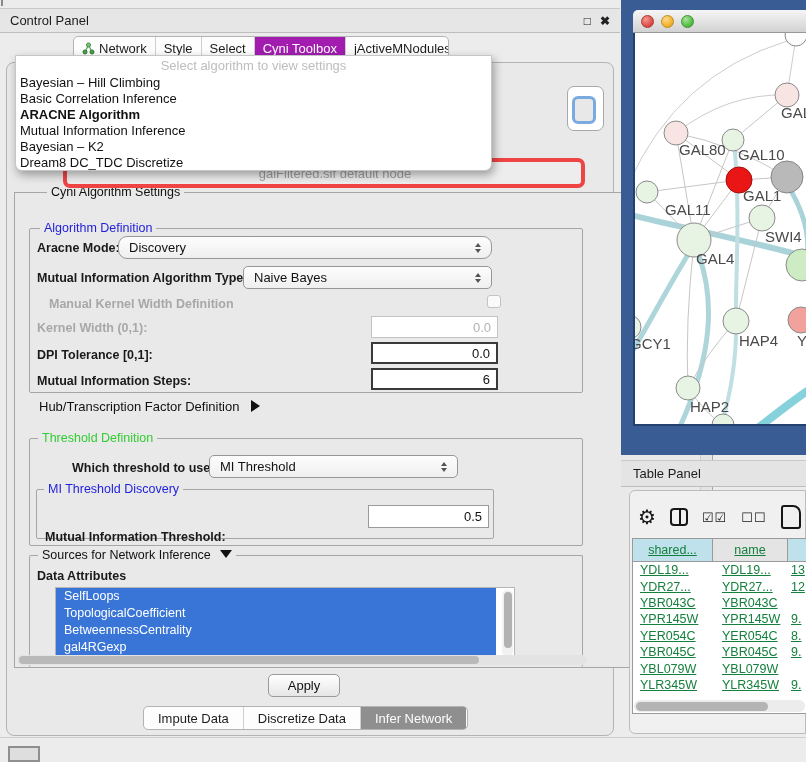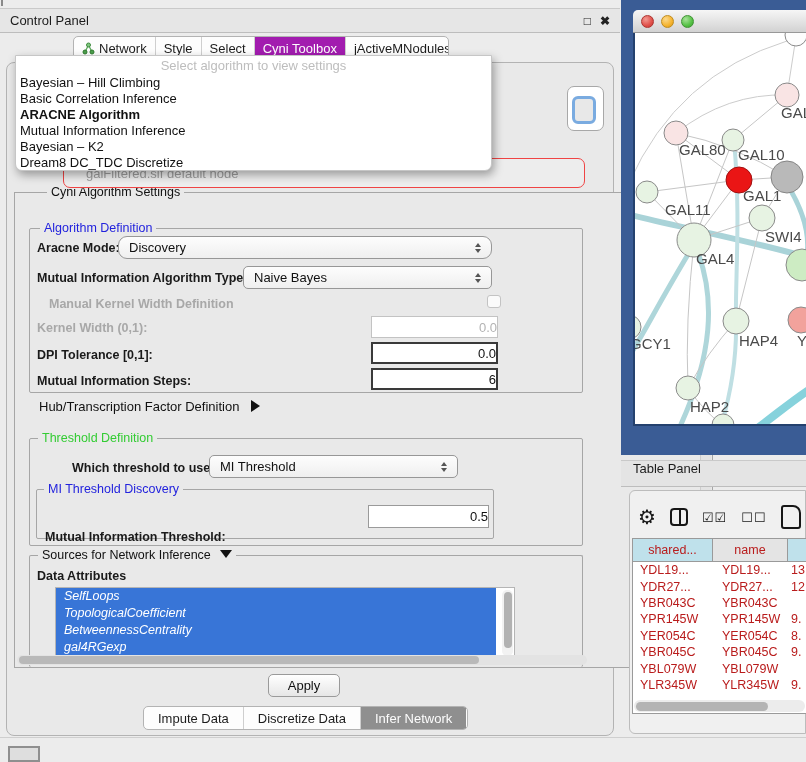--- a/index.html
+++ b/index.html
@@ -28,54 +28,54 @@
   
   .popup { left:15px; top:55px; width:477px; height:116px; background:#ffffff;
     border:1px solid #c6c6c6; border-radius:0 0 7px 7px;
     box-shadow:2px 4px 10px rgba(0,0,0,0.35); z-index:30; font-size:13px; }
   .popup .ph { height:19px; display:flex; align-items:center; justify-content:center; color:#bdbdbd; }
   .popup .item { height:16px; line-height:16px; padding-left:4px; color:#111; white-space:nowrap; }
   .popup .item.bold { font-weight:bold; }
 
   
   .bg-combo { left:63px; top:158px; width:522px; height:30px; background:#ededed;
-    border:1px solid #ef4444; border-radius:7px; z-index:5; display:flex; align-items:center;
-    padding-left:22px; color:#9d9d9d; font-size:13px; }
+    border:4px solid #ef4444; border-radius:7px; z-index:5; display:flex; align-items:center;
+    padding-left:22px; color:#9d9d9d; font-size:13px;justify-content:center; }
   .frag-combo { left:567px; top:86px; width:37px; height:45px; background:#fff;
     border:1px solid #a8a8a8; border-radius:7px; z-index:4; }
   .frag-focus { left:572px; top:96px; width:24px; height:28px; border:3px solid #7aabe0;
     border-radius:6px; background:#e8e8e8; }
 
   
   .settings { left:14px; top:192px; width:699px; height:476px; border:1px solid #a6a6a6;
     background:#e9e9e9; }
   .legend { position:absolute; top:-8px; background:#e9e9e9; padding:0 4px; font-size:12.5px; white-space:nowrap; }
   .group { position:absolute; border:1px solid #a6a6a6; border-radius:2px; }
   .lbl { position:absolute; font-size:12.5px; font-weight:bold; color:#1a1a1a; white-space:nowrap; }
   .lbl.dis { color:#a8a8a8; }
   .combo { position:absolute; background:linear-gradient(#fdfdfd,#efefef); border:1px solid #979797;
     border-radius:5px; display:flex; align-items:center; font-size:13px; color:#111; padding:0 10px; }
   .combo .sp { flex:1; }
   .stepper { display:flex; flex-direction:column; align-items:center; gap:2px; }
   .stepper i { width:0; height:0; border-left:3.5px solid transparent; border-right:3.5px solid transparent; }
   .stepper .up { border-bottom:4px solid #555; }
   .stepper .dn { border-top:4px solid #555; }
   .field { position:absolute; background:#fff; border:1px solid #9a9a9a; font-size:13px; color:#111;
-    display:flex; align-items:center; justify-content:flex-end; padding:0 0; }
+    display:flex; align-items:center; justify-content:flex-end; padding:0 6px; }
   .field.strong { border:2px solid #3a3a3a; }
   .field.dis { border:1px solid #c3c3c3; color:#b3b3b3; }
   .checkbox { position:absolute; width:14px; height:13px; border:1px solid #c3c3c3; border-radius:3px;
     background:#fafafa; }
   .tri-right { display:inline-block; width:0; height:0; border-top:6px solid transparent;
     border-bottom:6px solid transparent; border-left:9px solid #111; margin-left:8px; vertical-align:-1px; }
   .tri-down { display:inline-block; width:0; height:0; border-left:6px solid transparent;
     border-right:6px solid transparent; border-top:8px solid #111; margin-left:6px; vertical-align:1px; }
 
   .attr-list { position:absolute; left:40px; top:394px; width:460px; height:71px; background:#fff;
-    border:1px solid #b5b5b5; overflow:hidden;font-style:italic; }
+    border:1px solid #b5b5b5; overflow:hidden; }
   .attr-item { height:17px; line-height:17px; padding-left:8px; font-size:12.5px;
     background:#3875d7; color:#fff; width:440px; white-space:nowrap; }
   .attr-vsb { position:absolute; right:1px; top:2px; width:11px; height:66px; background:#f2f2f2; border-radius:5px; }
   .attr-vsb .th { position:absolute; left:1.5px; top:2px; width:8px; height:56px; background:#b2b2b2; border-radius:4px; }
 
   .vscroll { position:absolute; right:1px; top:2px; width:11px; height:470px; background:#e3e3e3; border-left:1px solid #cdcdcd; }
   .vscroll .th { position:absolute; left:1.5px; top:3px; width:8px; height:192px; background:#b2b2b2; border-radius:4px; }
   .hscroll { position:absolute; left:2px; bottom:2px; width:570px; height:10px; background:#e3e3e3; border-radius:5px; }
   .hscroll .th { position:absolute; left:2px; top:1px; width:460px; height:8px; background:#b9b9b9; border-radius:4px; }
 
@@ -97,33 +97,33 @@
     display:flex; align-items:center; padding-left:8px; gap:7px; }
   .light { width:13px; height:13px; border-radius:50%; }
   .light.red { background:radial-gradient(circle at 35% 30%, #f29a93, #e0504a 60%, #c03a34); border:1px solid #ad3430; }
   .light.yellow { background:radial-gradient(circle at 35% 30%, #fbd98b, #f5b32f 60%, #d49418); border:1px solid #c08c1c; }
   .light.green { background:radial-gradient(circle at 35% 30%, #a8e29a, #55c145 60%, #3e9c32); border:1px solid #3f9334; }
   .net-canvas { left:633px; top:33px; width:173px; height:393px; background:#ffffff;
     border-left:2px solid #24416e; border-bottom:2px solid #24416e; overflow:hidden; }
 
   
   .tp-titlebar { left:621px; top:460px; width:185px; height:27px; background:#e4e4e4;
-    border-top:1px solid #c9c9c9; border-bottom:1px solid #bdbdbd; display:flex; 
+    border-top:1px solid #c9c9c9; border-bottom:1px solid #bdbdbd; display:flex; align-items:center;
     font-size:13px; color:#1c1c1c; padding-left:12px; }
   .tp-panel { left:629px; top:490px; width:177px; height:244px; background:#f0f0f0;
     border:1px solid #bcbcbc; border-radius:6px 0 0 6px; }
   .tp-toolbar { left:638px; top:500px; width:168px; height:34px; display:flex; align-items:center; gap:14px;
     color:#161616; overflow:hidden; }
   .icon-gear { font-size:20px; line-height:20px; }
   .icon-cols { width:18px; height:18px; border:2.5px solid #161616; border-radius:4px; position:relative; }
   .icon-cols::after { content:""; position:absolute; left:50%; top:0; width:2.5px; height:100%; background:#161616; }
   .icon-checks { font-size:13px; letter-spacing:1px; }
   .icon-doc { width:20px; height:24px; border:2.5px solid #161616; border-radius:3px 8px 3px 3px; }
   .tbl { left:632px; top:538px; width:174px; height:176px; background:#fff; border:1px solid #9a9a9a;
-    border-right:none; overflow:hidden; font-size:12.5px; color:#b91c1c; }
+    border-right:none; overflow:hidden; font-size:12.5px; color:#15803d;text-decoration:underline; }
   .tbl .hd { display:flex; height:23px; border-bottom:1px solid #9a9a9a; }
   .tbl .hd div { display:flex; align-items:center; justify-content:center; border-right:1px solid #9a9a9a; }
   .tbl .hd .c1 { width:80px; background:#bfe1eb; }
   .tbl .hd .c2 { width:75px; background:#e4e4e4; }
   .tbl .hd .c3 { flex:1; background:#bfe1eb; border-right:none; }
   .tbl .rows { height:132px; overflow:hidden; }
   .tbl .row { display:flex; height:16.4px; align-items:center; }
   .tbl .row .c1 { width:80px; padding-left:7px; }
   .tbl .row .c2 { width:75px; padding-left:9px; }
   .tbl .row .c3 { flex:1; padding-left:3px; }

